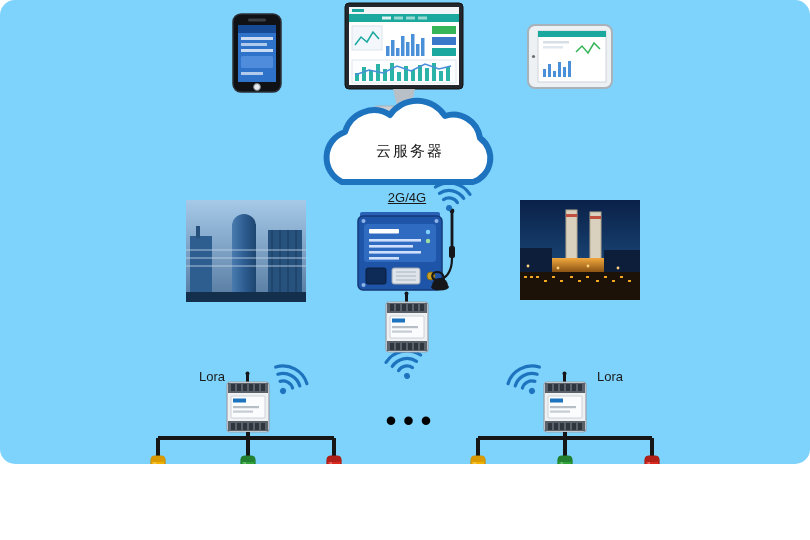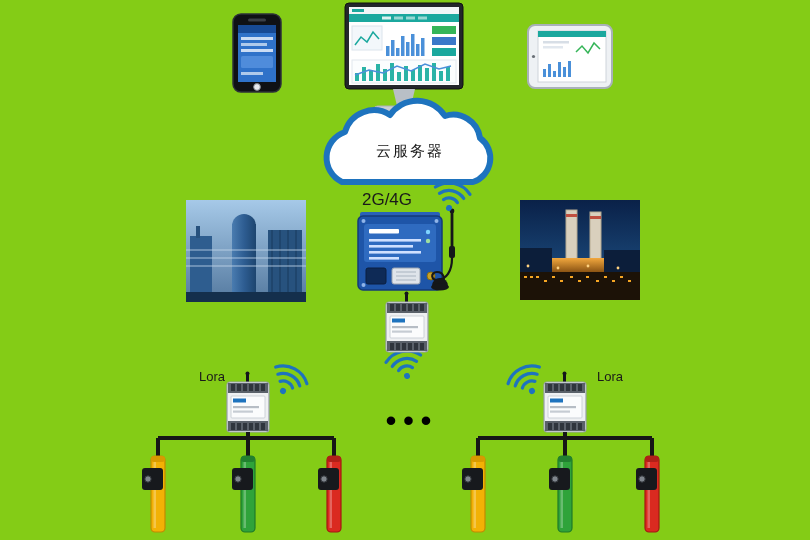--- a/index.html
+++ b/index.html
@@ -1,21 +1,21 @@
 <!DOCTYPE html>
 <html><head>
 <meta charset="utf-8">
 <style>
   html,body{margin:0;padding:0;background:#ffffff;}
-  .canvas{position:relative;width:810px;height:540px;background:#84cc16;overflow:hidden;
-          font-family:"Liberation Sans",sans-serif;}
+  .canvas{position:relative;width:810px;height:464px;background:#7dd3fc;overflow:hidden;
+          font-family:"Liberation Sans",sans-serif;border-radius:15px;}
   svg.scene{position:absolute;left:0;top:0;display:block;}
   .lbl{position:absolute;color:#1a1a1a;text-align:center;white-space:nowrap;}
   .lbl-cloud{left:352px;top:142px;width:116px;font-size:15px;letter-spacing:2px;}
-  .lbl-network{left:352px;top:190px;width:70px;font-size:17px;}
+  .lbl-network{left:372px;top:190px;width:70px;font-size:13px;text-decoration:underline;}
   .lbl-lora-left{left:190px;top:369px;width:44px;font-size:13px;}
   .lbl-lora-right{left:588px;top:369px;width:44px;font-size:13px;}
   .lbl-more{left:378px;top:404px;width:68px;font-size:30px;font-weight:bold;
             letter-spacing:7px;line-height:34px;color:#000;}
 </style>
 </head>
 <body>
 
 <div class="canvas">
 

